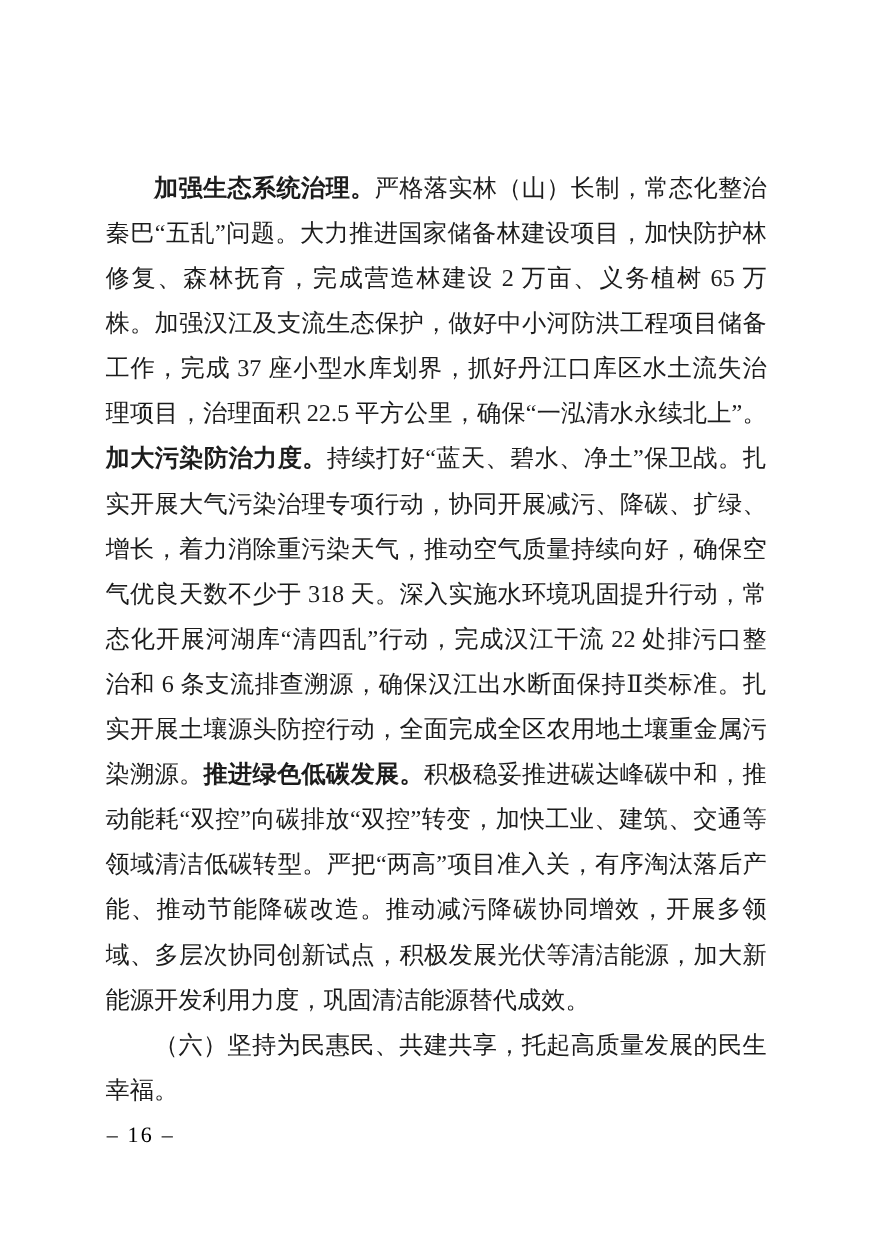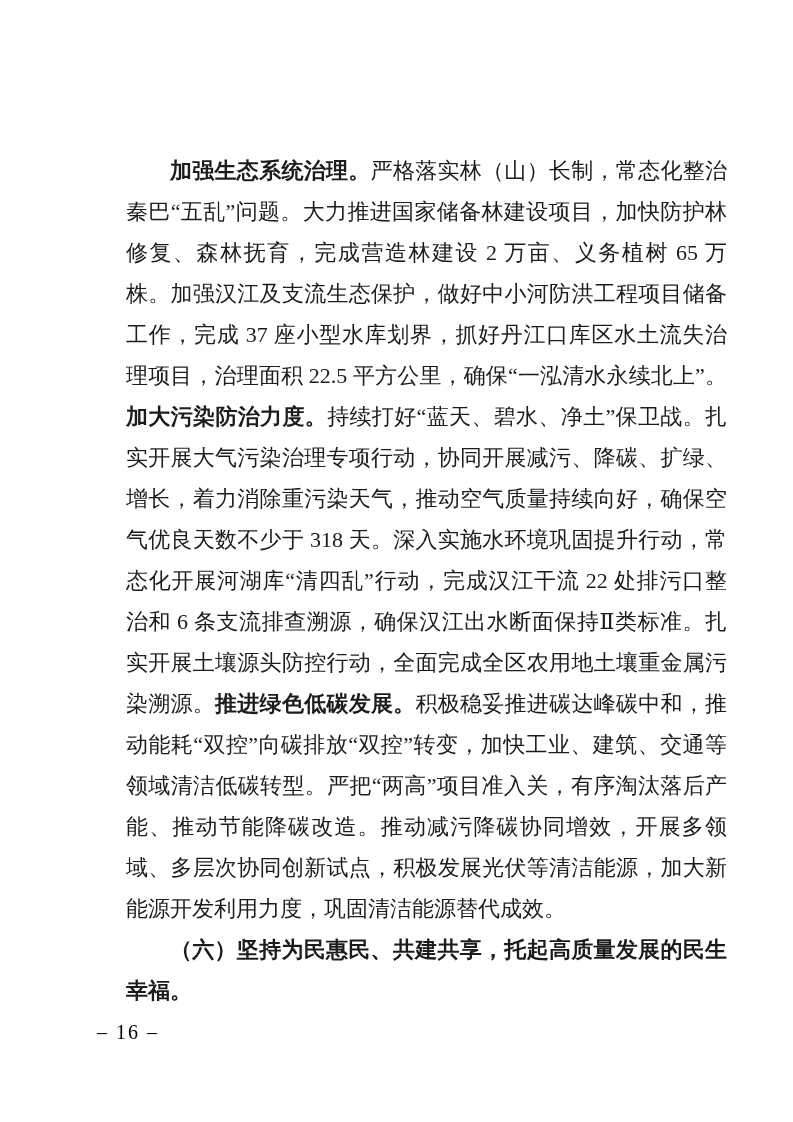--- a/index.html
+++ b/index.html
@@ -20,33 +20,32 @@
   .body-text {
     position: absolute;
     left: 96px;
     top: 150px;
     width: 601px;
     max-height: 866px;
     overflow: hidden;
     font-size: 22px;
     line-height: 41px;
     text-align: justify;
-    margin-left: 30px;
   }
   .para {
     margin: 0;
     text-indent: 2em;
     word-break: break-all;
   }
   .b {
     font-weight: 700;
     font-family: "Liberation Sans", "DejaVu Sans", sans-serif;
   }
   .kaiti {
-    font-weight: 700;
+    font-weight: 400;
   }
   .page-number {
     position: absolute;
     left: 97px;
     top: 1018px;
     font-size: 20px;
     line-height: 28px;
     letter-spacing: 2px;
     color: #000000;
   }

